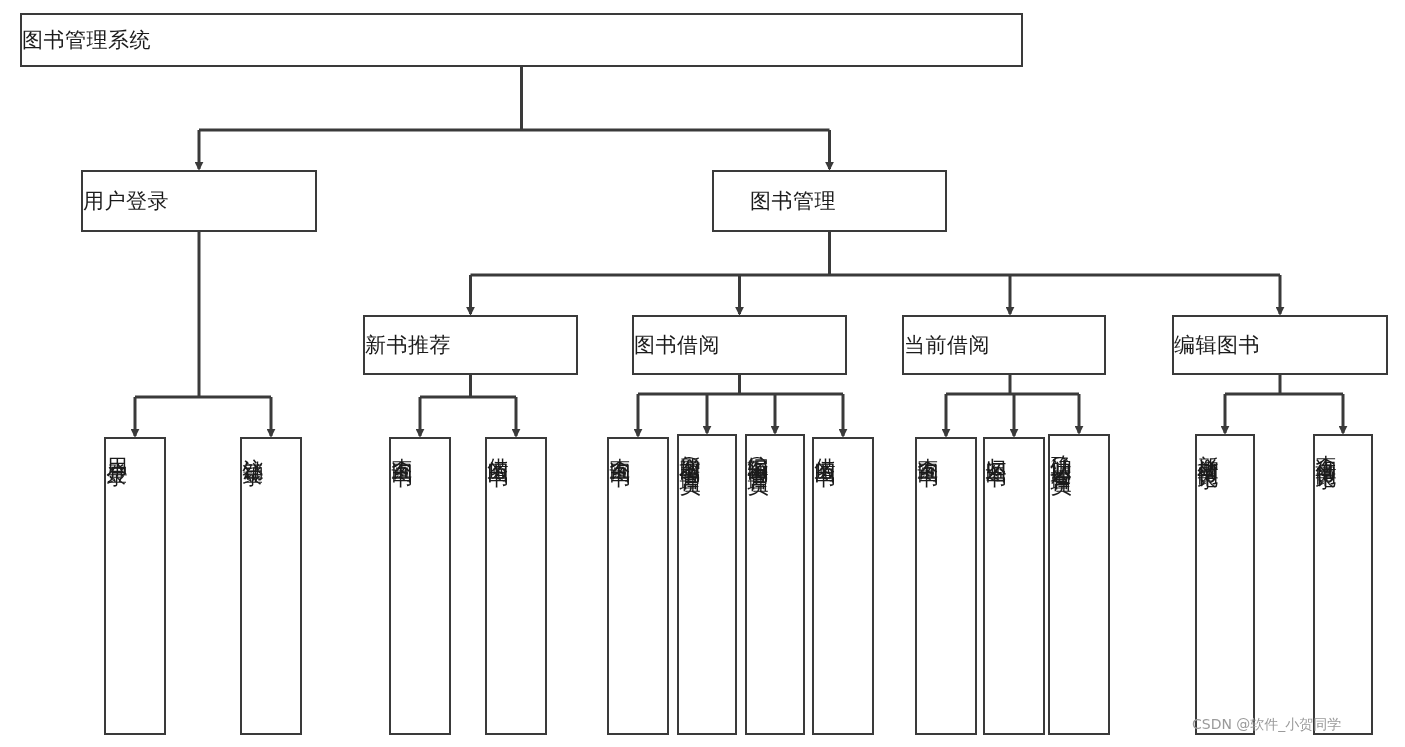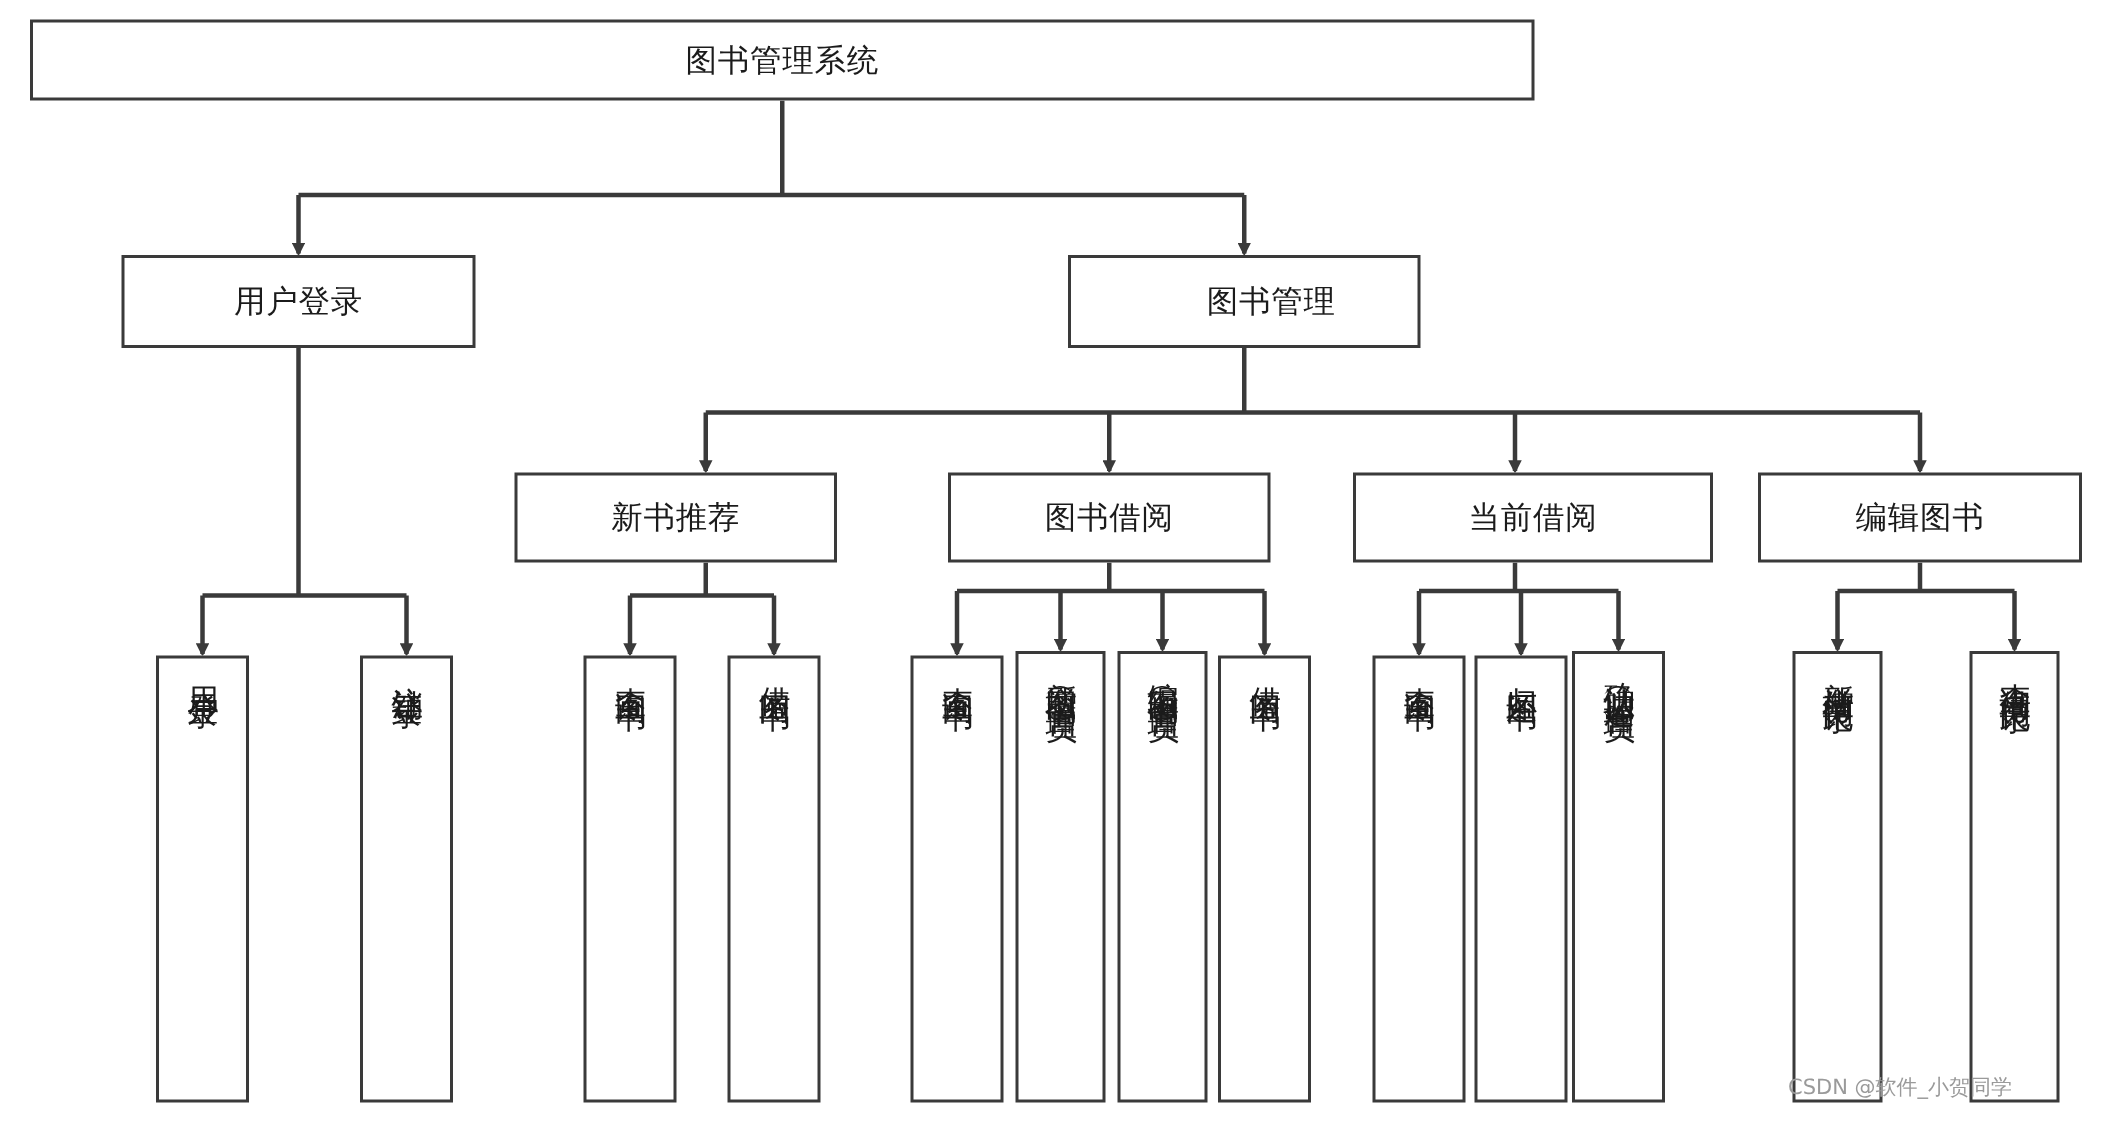--- a/index.html
+++ b/index.html
@@ -26,21 +26,21 @@
     width: 1405px;
     height: 747px;
   }
   .node-box {
     position: absolute;
     box-sizing: border-box;
     border: 2px solid #3a3a3a;
     background: #ffffff;
     display: flex;
     align-items: center;
-    justify-content: center;
+    justify-content: flex-start;
     color: #1b1b1b;
   }
   .node-label {
     font-family: "DejaVu Sans", "Liberation Sans", sans-serif;
     text-align: center;
     line-height: 1.08;
     white-space: nowrap;
   }
   .node-box.horizontal .node-label {
     font-size: 21px;
@@ -118,27 +118,27 @@
     <span class="node-label">图书管理系统</span>
   </div>
 
   <div class="node-box horizontal" style="left: 81px; top: 170px; width: 236px; height: 62px;">
     <span class="node-label">用户登录</span>
   </div>
   <div class="node-box horizontal" style="left: 712px; top: 170px; width: 235px; height: 62px; padding-left: 36px;">
     <span class="node-label">图书管理</span>
   </div>
 
-  <div class="node-box horizontal" style="left: 343px; top: 315px; width: 215px; height: 60px;">
+  <div class="node-box horizontal" style="left: 363px; top: 315px; width: 215px; height: 60px;">
     <span class="node-label">新书推荐</span>
   </div>
   <div class="node-box horizontal" style="left: 632px; top: 315px; width: 215px; height: 60px;">
     <span class="node-label">图书借阅</span>
   </div>
-  <div class="node-box horizontal" style="left: 902px; top: 315px; width: 240px; height: 60px;">
+  <div class="node-box horizontal" style="left: 902px; top: 315px; width: 204px; height: 60px;">
     <span class="node-label">当前借阅</span>
   </div>
   <div class="node-box horizontal" style="left: 1172px; top: 315px; width: 216px; height: 60px;">
     <span class="node-label">编辑图书</span>
   </div>
 
   <div class="node-box vertical" style="left: 104px; top: 437px; width: 62px; height: 298px;">
     <span class="node-label">用户登录</span>
   </div>
   <div class="node-box vertical" style="left: 240px; top: 437px; width: 62px; height: 298px;">

